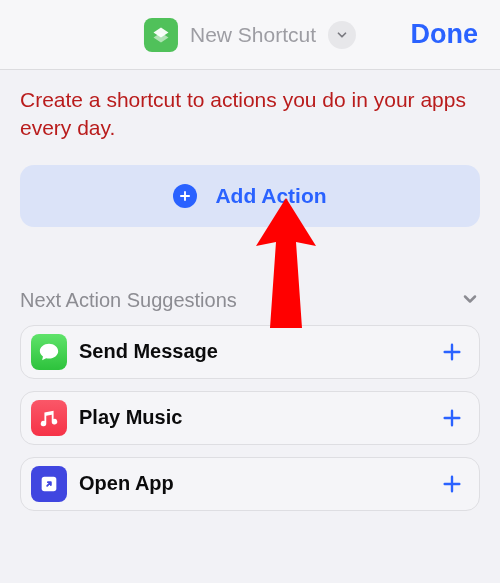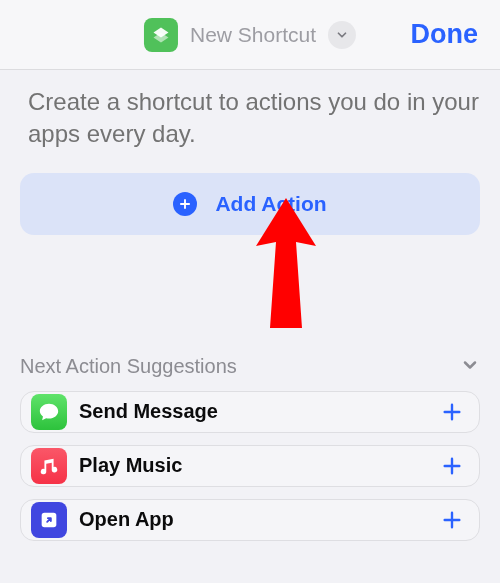--- a/index.html
+++ b/index.html
@@ -60,25 +60,24 @@
     font-size: 27px;
     font-weight: 600;
     color: #2a62ff;
     background: none;
     border: none;
   }
 
   .content { padding: 16px 20px 0 20px; }
 
   .instruction {
-    font-size: 24px;
+    font-size: 21px;
     line-height: 1.35;
-    color: #737373;
+    color: #b91c1c;
     margin-bottom: 22px;
-    margin-left: 8px;
   }
 
   .add-action-btn {
     width: 100%;
     height: 62px;
     border: none;
     border-radius: 14px;
     background: #dbe3f8;
     display: flex;
     align-items: center;
@@ -93,38 +92,38 @@
     height: 24px;
     border-radius: 50%;
     background: #2a62ff;
     display: inline-flex;
     align-items: center;
     justify-content: center;
   }
   .plus-circle svg { width: 14px; height: 14px; }
 
   .suggestions {
-    margin-top: 120px;
+    margin-top: 62px;
   }
   .suggestions-header {
     display: flex;
     align-items: center;
     justify-content: space-between;
     margin-bottom: 12px;
   }
   .suggestions-title {
     font-size: 20px;
     color: #8c8c92;
     font-weight: 400;
   }
   .suggestions-chevron svg { width: 20px; height: 20px; }
 
   .suggestion-row {
     width: 100%;
-    height: 42px;
+    height: 54px;
     border: 1px solid #dedee2;
     background: #f5f5f8;
     border-radius: 14px;
     display: flex;
     align-items: center;
     padding: 0 14px 0 10px;
     margin-bottom: 12px;
   }
   .app-icon {
     width: 36px;

